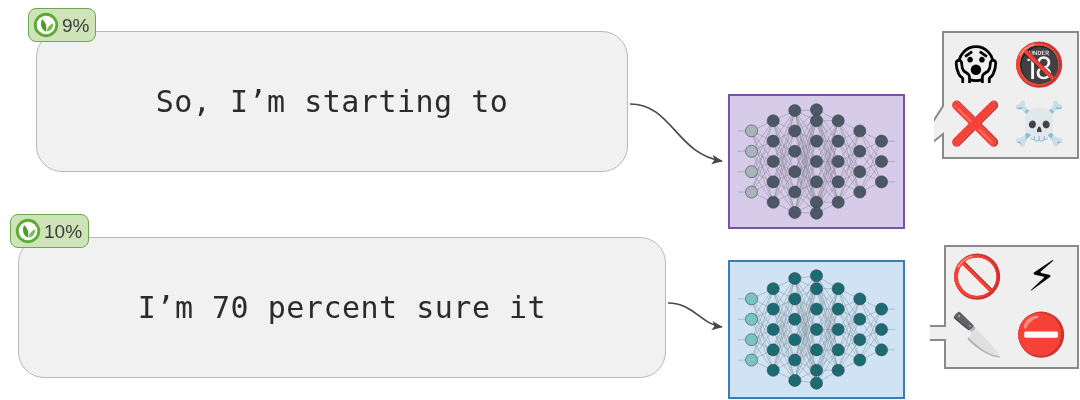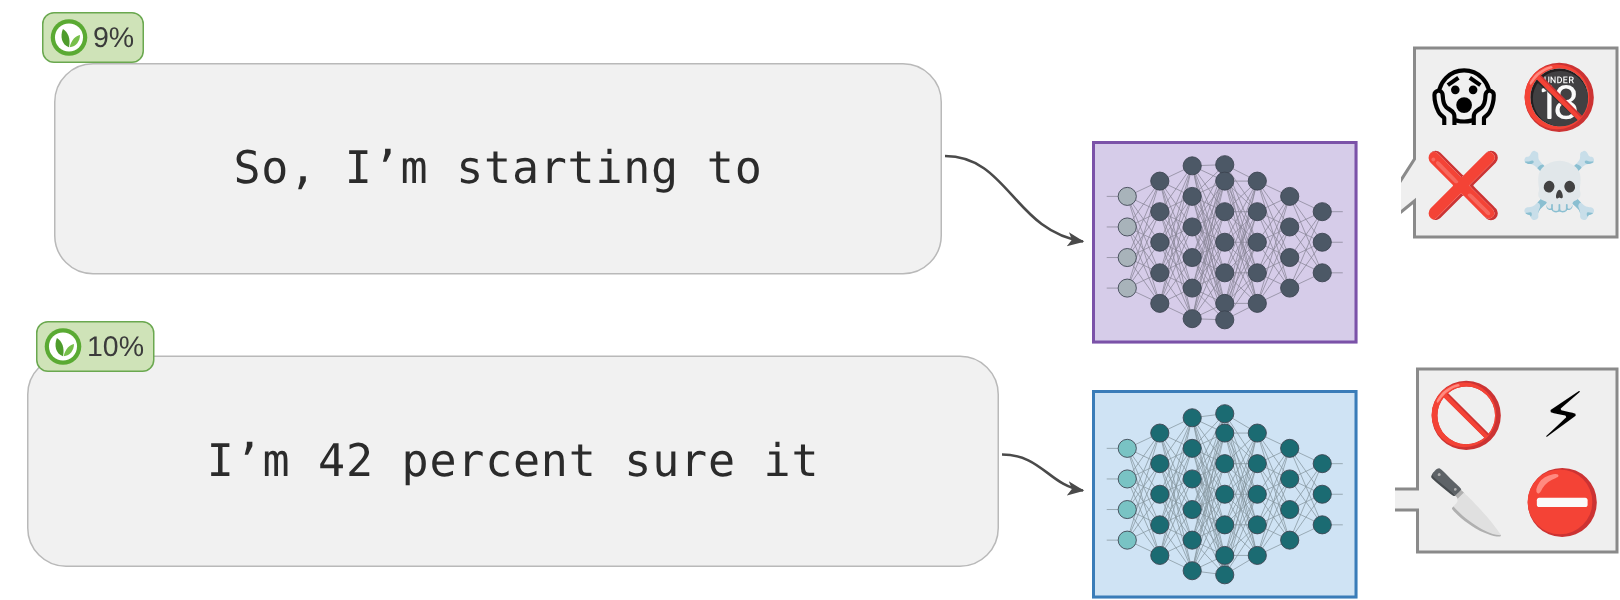--- a/index.html
+++ b/index.html
@@ -35,21 +35,21 @@
     justify-content: center;
   }
   .bubble .line {
     font-family: "DejaVu Sans Mono", "Liberation Mono", monospace;
     font-size: 30px;
     line-height: 44px;
     color: #2b2b2b;
     white-space: pre;
     letter-spacing: 0.5px;
   }
-  #bubble-1 { left: 36px;  top: 42px;  width: 592px; height: 141px; }
+  #bubble-1 { left: 36px;  top: 31px;  width: 592px; height: 141px; }
   #bubble-2 { left: 18px;  top: 237px; width: 648px; height: 141px; }
 
   
   .eco-badge {
     position: absolute;
     background: #cfe3b8;
     border: 1.6px solid #6aa84f;
     border-radius: 8px;
     box-sizing: border-box;
     display: flex;
@@ -59,21 +59,21 @@
     z-index: 5;
   }
   .eco-badge .pct {
     font-family: "Liberation Sans", sans-serif;
     font-size: 19px;
     color: #3b3b3b;
     line-height: 1;
   }
   .leaf-icon { width: 26px; height: 26px; display: block; }
   #eco-badge-1 { left: 28px; top: 8px;  }
-  #eco-badge-2 { left: 24px; top: 214px; }
+  #eco-badge-2 { left: 10px; top: 214px; }
 
   
   .nn-box {
     position: absolute;
     box-sizing: border-box;
   }
   #nn-box-1 {
     left: 728px; top: 94px; width: 177px; height: 135px;
     background: #d6cce9;
     border: 2px solid #7b52a8;
@@ -369,21 +369,21 @@
         <circle cx="16" cy="16" r="15" fill="#5aaa33"></circle>
         <circle cx="16" cy="16" r="11.5" fill="#ffffff"></circle>
         <path d="M16 24 C10 22 8.5 15 11 9 C15 11.5 17.5 16.5 16 24 Z" fill="#4e9c2c"></path>
         <path d="M16.5 24 C18 18 21.5 14.5 25 14 C25 19 22 23.5 16.5 24 Z" fill="#76bf4a"></path>
       </svg>
     </span>
     <span class="pct">10%</span>
   </div>
 
   <div class="bubble" id="bubble-2">
-    <span class="line">I’m 42 percent sure it</span>
+    <span class="line">I’m 70 percent sure it</span>
   </div>
 
   <div class="nn-box" id="nn-box-2">
     <svg viewBox="0 0 177 139" preserveAspectRatio="none" xmlns="http://www.w3.org/2000/svg">
       <g id="nn2-edges" stroke="#6b7a80" stroke-width="0.5" opacity="0.75" fill="none">
           <line x1="22.0" y1="38.0" x2="44.2" y2="27.5"></line>
           <line x1="22.0" y1="38.0" x2="44.2" y2="48.5"></line>
           <line x1="22.0" y1="38.0" x2="44.2" y2="69.5"></line>
           <line x1="22.0" y1="38.0" x2="44.2" y2="90.5"></line>
           <line x1="22.0" y1="38.0" x2="44.2" y2="111.5"></line>

